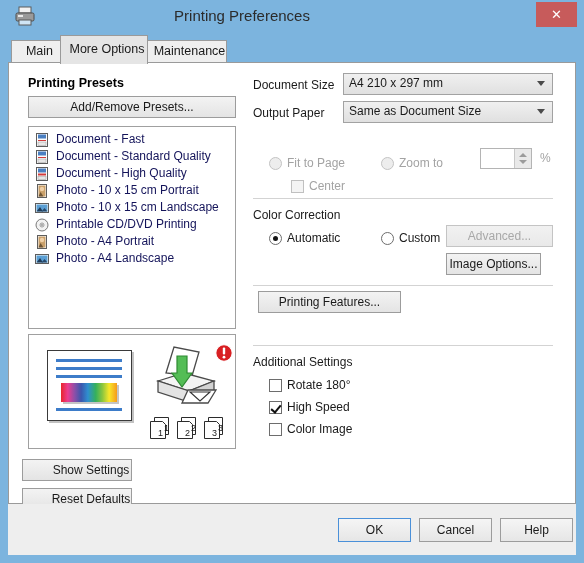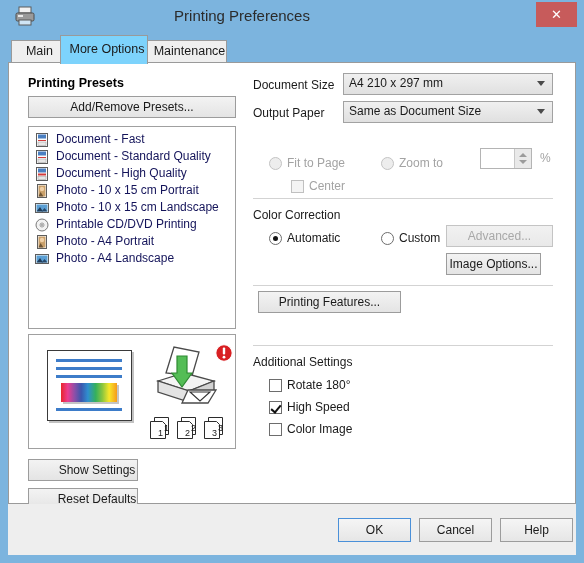--- a/index.html
+++ b/index.html
@@ -63,21 +63,21 @@
     white-space: nowrap;
     padding-left: 6px;
   }
   .tab.inactive {
     top: 8px; height: 23px;
     line-height: 21px;
   }
   .tab.active {
     top: 3px; height: 29px;
     line-height: 26px;
-    background: #7dd3fc;
+    background: #e5e5e5;
     z-index: 4;
   }
 
   
   #tabpage {
     position: absolute; left: 8px; top: 62px;
     width: 568px; height: 442px;
     background: #ffffff;
     border: 1px solid #9a9a9a;
     box-sizing: border-box;
@@ -158,21 +158,21 @@
   #warn-badge {
     position: absolute; left: 186px; top: 9px;
     width: 18px; height: 18px;
   }
   #page-thumbs {
     position: absolute; left: 119px; top: 80px;
     width: 86px; height: 28px;
   }
 
   #show-settings-btn, #reset-defaults-btn {
-    position: absolute; left: 19px;
+    position: absolute; left: 13px;
     width: 110px; height: 22px;
     background: linear-gradient(#f3f3f3, #e4e4e4);
     border: 1px solid #9c9c9c;
     font-size: 12px; color: #1a1a1a;
     line-height: 20px; text-align: center;
     box-sizing: border-box; cursor: pointer; padding-left: 28px;
   }
   #show-settings-btn { top: 396px; }
   #reset-defaults-btn { top: 425px; }
 

